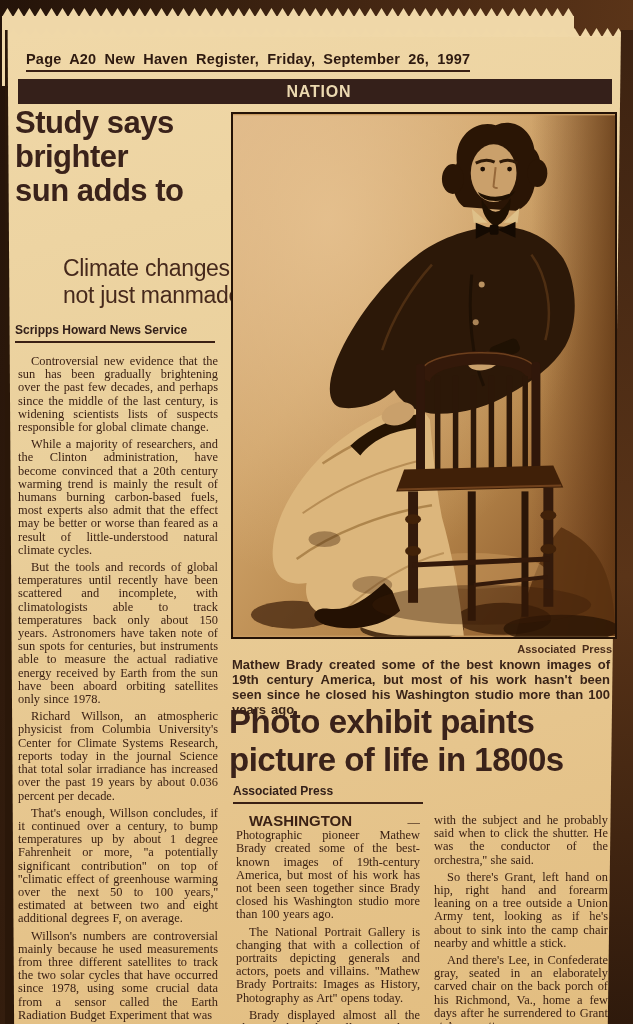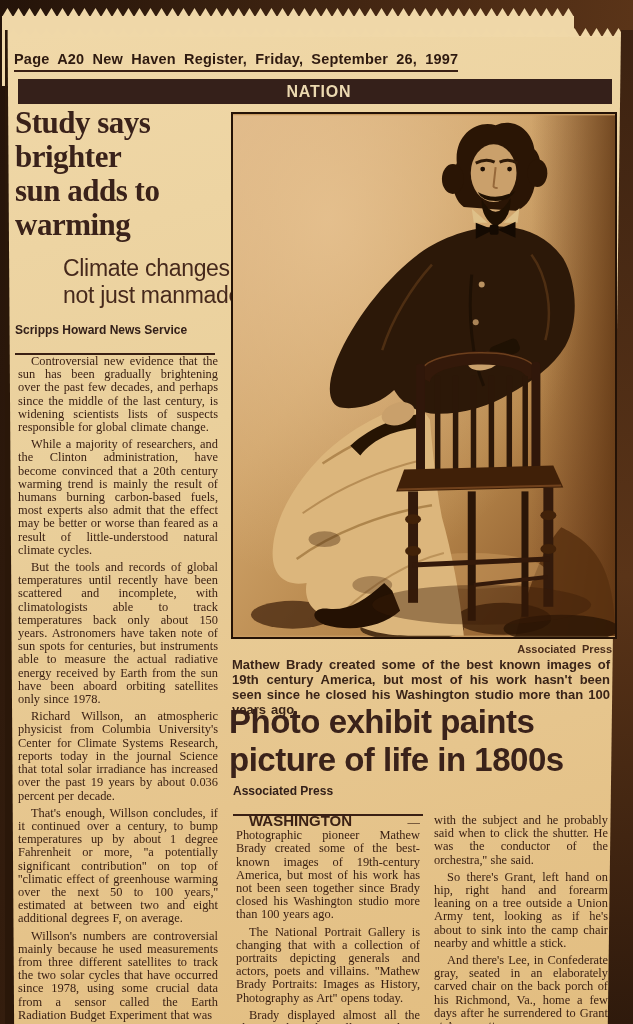--- a/index.html
+++ b/index.html
@@ -15,33 +15,33 @@
   }
   .sheet-a{left:2px;top:16px;width:572px;height:70px;background:#efd7a8;}
   .saw{position:absolute;left:0;top:-8px;width:100%;height:9px;display:block;}
   .wedge{position:absolute;pointer-events:none;}
   .wedge-right{left:603px;top:30px;width:30px;height:994px;
     background:linear-gradient(180deg,#3c2211,#5a3418 55%,#2f1a0c);
     clip-path:polygon(60% 0,100% 0,100% 100%,16% 100%);}
   .wedge-left{left:5px;top:30px;width:13px;height:994px;background:#2a1709;
     clip-path:polygon(0 0,20% 0,70% 100%,0 100%);}
   .masthead{
-    position:absolute;left:14px;top:51px;color:#2e1a10;font-size:14.5px;font-weight:bold;
+    position:absolute;left:26px;top:51px;color:#2e1a10;font-size:14.5px;font-weight:bold;
     letter-spacing:.2px;word-spacing:4px;border-bottom:2px solid #3a2014;padding-bottom:3px;white-space:nowrap;
   }
   .nation-bar{
     position:absolute;left:18px;top:79px;width:594px;height:25px;background:#35201a;
     color:#ecd9b0;font-size:16px;font-weight:bold;letter-spacing:.8px;line-height:25px;padding-left:8px;box-sizing:border-box;text-align:center;
   }
   .hl1{position:absolute;left:15px;top:106px;width:212px;color:#3a221a;
-    font-size:31px;font-weight:bold;line-height:34px;letter-spacing:-.5px;font-family:Liberation Serif, serif;}
+    font-size:31px;font-weight:bold;line-height:34px;letter-spacing:-.5px;}
   .sub1{position:absolute;left:15px;top:255px;width:212px;color:#46291c;
     font-size:23px;line-height:27px;letter-spacing:-.3px;margin-left:48px;}
   .byline{position:absolute;color:#33201a;font-size:12px;font-weight:bold;
-    border-bottom:2px solid #3a2014;padding-bottom:16px;}
+    border-bottom:2px solid #3a2014;padding-bottom:4px;}
   .byline1{left:15px;top:323px;width:200px;}
   .byline2{left:233px;top:784px;width:190px;}
   .serif-body{font-family:"Liberation Serif",serif;font-size:12.4px;line-height:13.2px;
     color:#3b2114;text-align:justify;word-spacing:.5px;}
   .serif-body p{margin:4px;text-indent:13px;}
   .body1{position:absolute;left:14px;top:351px;width:208px;}
   .photo-frame{position:absolute;left:231px;top:112px;width:386px;height:527px;
     border:2px solid #241206;box-sizing:border-box;background:#c89a60;}
   .photo-frame svg{display:block;width:100%;height:100%;}
   .credit{position:absolute;left:420px;top:643px;width:192px;text-align:right;
@@ -85,21 +85,20 @@
   <div class="wedge wedge-left"></div>
 
   <div class="masthead">Page A20 New Haven Register, Friday, September 26, 1997</div>
 
   <div class="nation-bar">NATION</div>
 
   <div class="hl1">
     <div>Study says</div>
     <div>brighter</div>
     <div>sun adds to</div>
-    <div>warming</div>
   </div>
   <div class="sub1">
     <div>Climate changes</div>
     <div>not just manmade</div>
   </div>
   <div class="byline byline1">Scripps Howard News Service</div>
   <div class="body1 serif-body">
     <p>Controversial new evidence that the sun has been gradually brightening over the past few decades, and perhaps since the middle of the last century, is widening scientists lists of suspects responsible for global climate change.</p>
     <p>While a majority of researchers, and the Clinton administration, have become convinced that a 20th century warming trend is mainly the result of humans burning carbon-based fuels, most experts also admit that the effect may be better or worse than feared as a result of little-understood natural climate cycles.</p>
     <p>But the tools and records of global temperatures until recently have been scattered and incomplete, with climatologists able to track temperatures back only about 150 years. Astronomers have taken note of sun spots for centuries, but instruments able to measure the actual radiative energy received by Earth from the sun have been aboard orbiting satellites only since 1978.</p>

